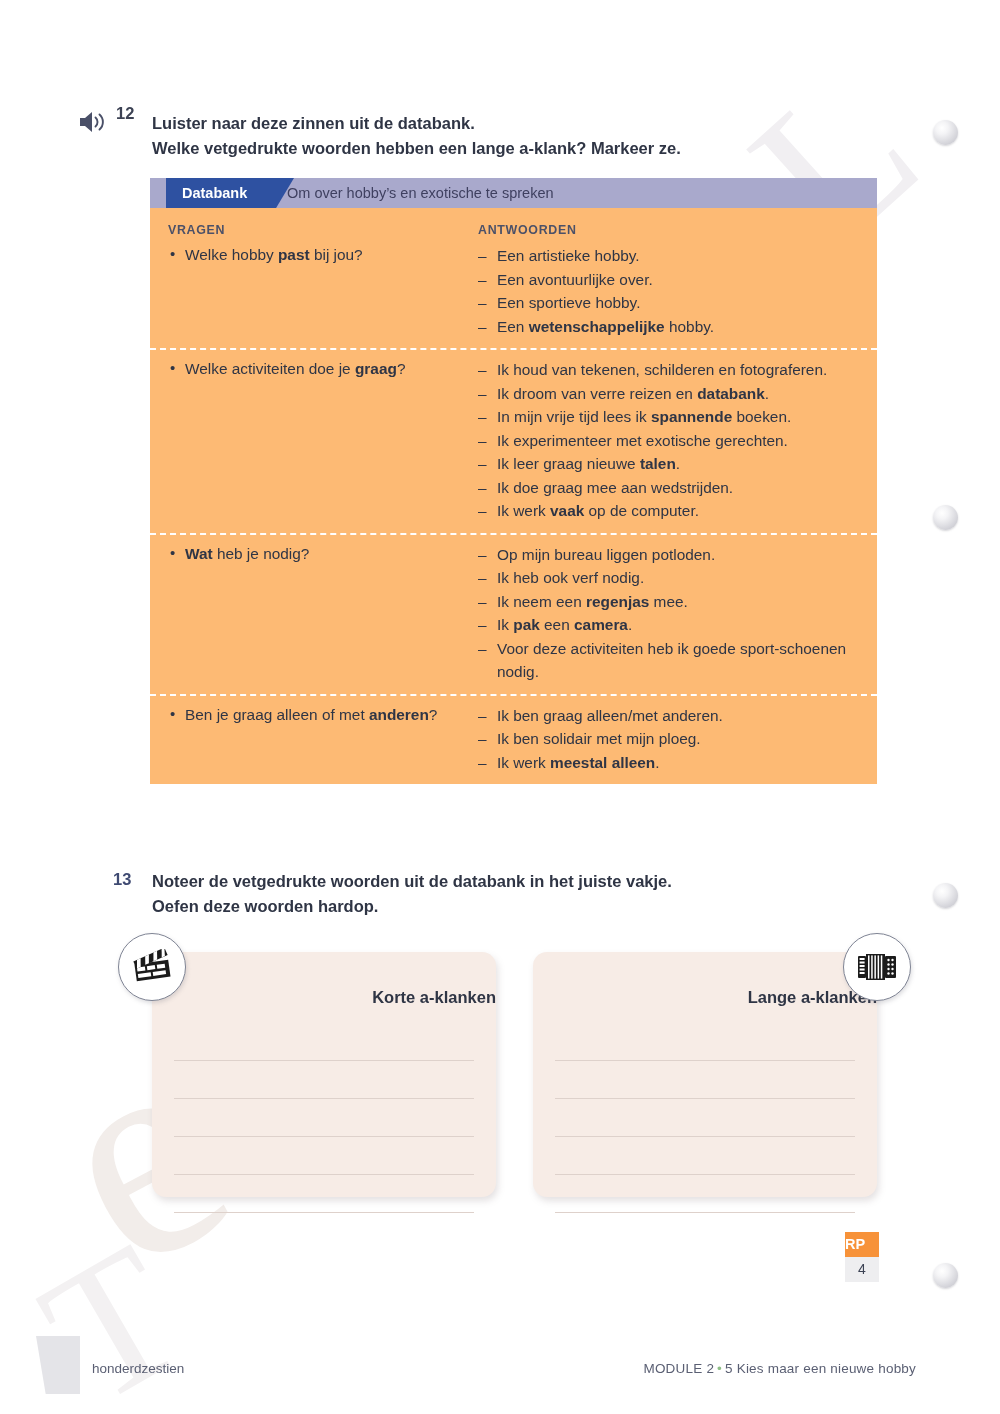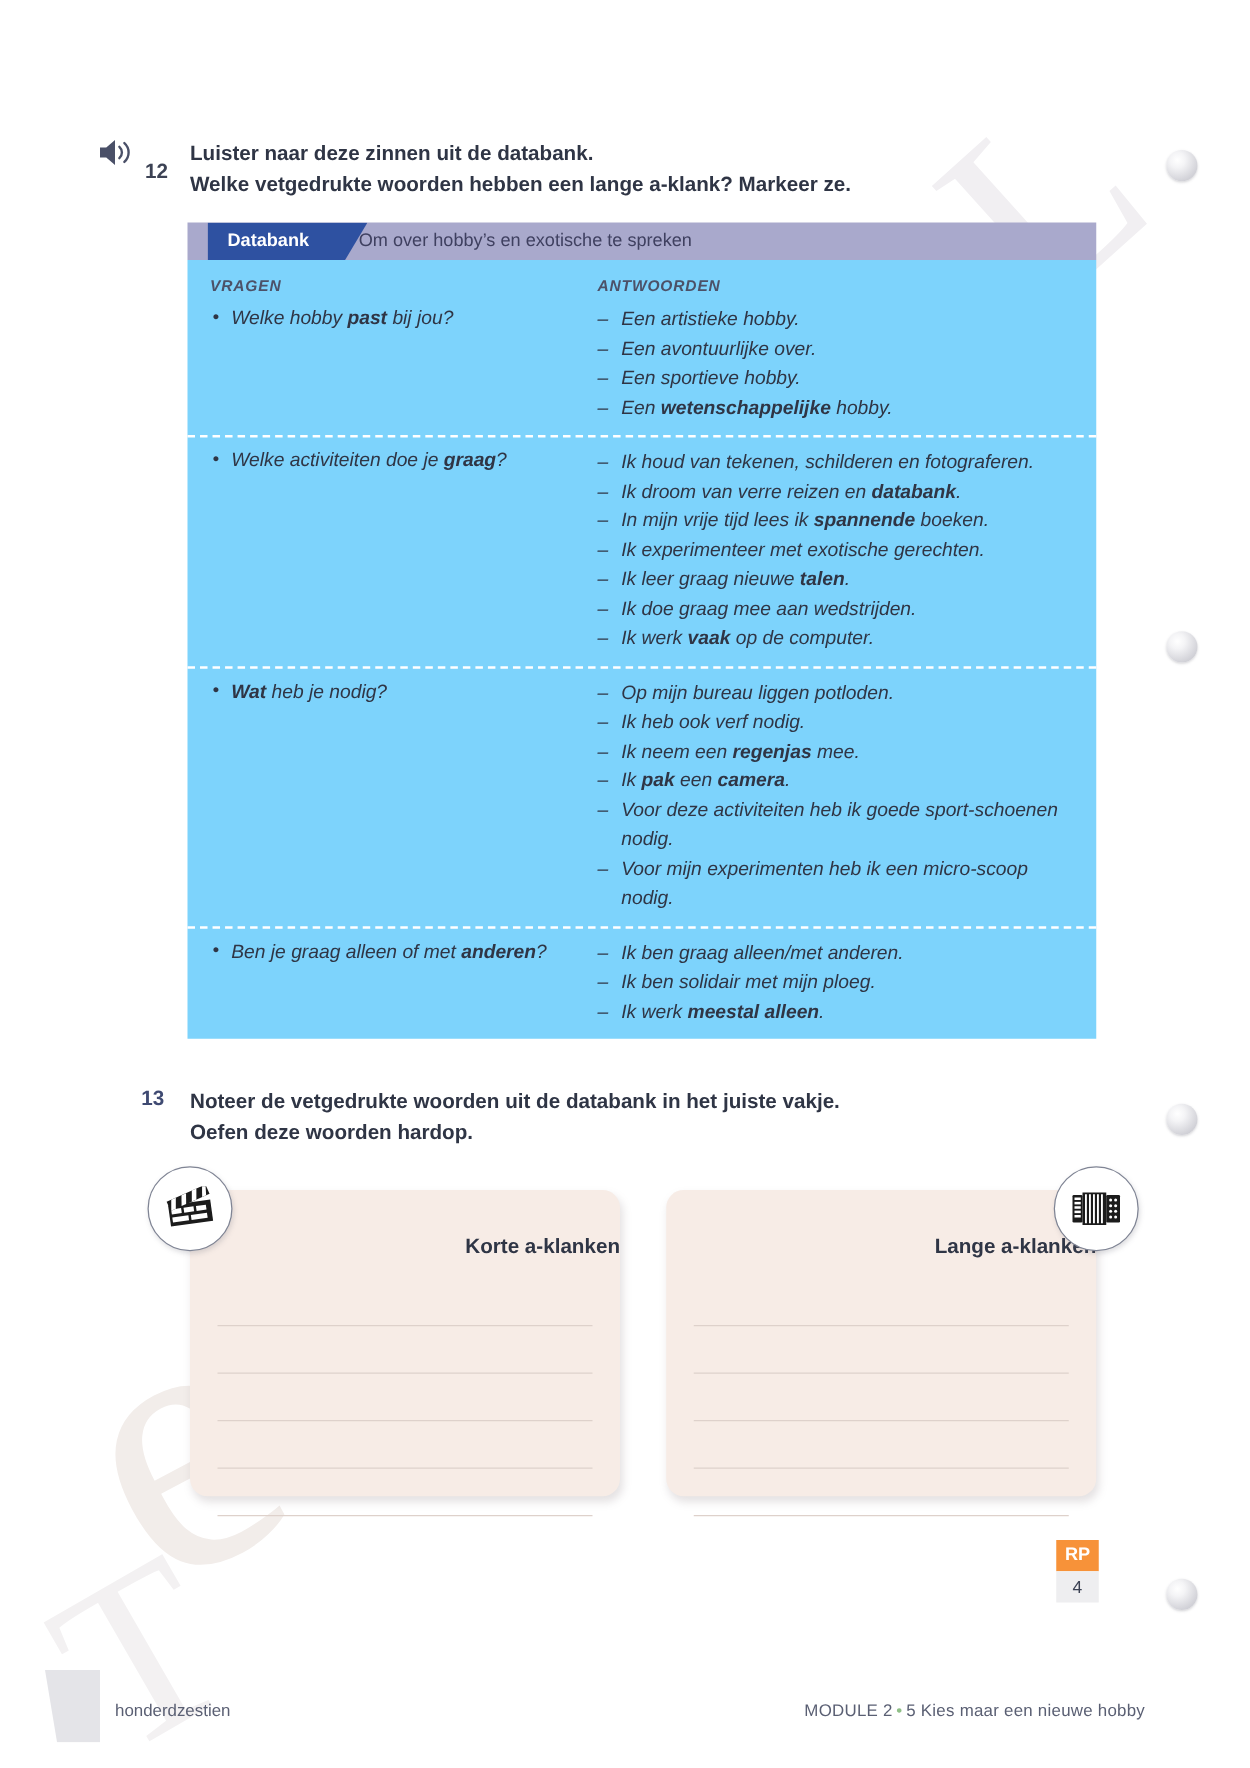--- a/index.html
+++ b/index.html
@@ -112,23 +112,22 @@
     font-weight: bold;
     font-size: 14.5px;
     margin-left: 16px;
   }
   .db-subtitle {
     margin-left: 137px;
     font-size: 14.5px;
     color: #3f4060;
   }
   .db-body {
-    background: #7dd3fc;
+    background: #fdba74;
     padding: 0;
-    font-style: italic;
   }
   .db-colhead {
     display: flex;
     padding: 12px 0 4px 0;
   }
   .db-colhead .c1 {
     width: 320px;
     padding-left: 18px;
     box-sizing: border-box;
   }
@@ -233,21 +232,20 @@
     left: 845px;
     top: 1232px;
     width: 34px;
     z-index: 3;
   }
   #rp .rp-top {
     background: #f79239;
     color: #ffffff;
     font-weight: bold;
     font-size: 14.5px;
-    text-align: center;
     padding: 4px 0 5px 0;
   }
   #rp .rp-bot {
     background: #eeeef0;
     color: #3c4254;
     font-size: 14px;
     text-align: center;
     padding: 4px 0 5px 0;
   }
   #footer-tab {
@@ -298,21 +296,21 @@
   <div class="hole" style="left:933px; top:883px;"></div>
   <div class="hole" style="left:933px; top:1263px;"></div>
 
   <div class="speaker" style="left:78px; top:111px;">
     <svg width="30" height="22" viewBox="0 0 30 22">
       <path d="M2 7 L2 15 L7 15 L14 21 L14 1 L7 7 Z" fill="#4a5068"></path>
       <path d="M17.5 6.5 A6 6 0 0 1 17.5 15.5" stroke="#4a5068" stroke-width="1.9" fill="none" stroke-linecap="round"></path>
       <path d="M21.5 3.5 A10 10 0 0 1 21.5 18.5" stroke="#4a5068" stroke-width="1.9" fill="none" stroke-linecap="round"></path>
     </svg>
   </div>
-  <div class="ex-num" style="left:116px; top:128px;">12</div>
+  <div class="ex-num" style="left:116px; top:104px;">12</div>
   <div class="ex-body" style="left:152px; top:111px; width:740px;">
     <div>Luister naar deze zinnen uit de databank.</div>
     <div>Welke vetgedrukte woorden hebben een lange a-klank? Markeer ze.</div>
   </div>
 
   <div id="databank">
     <div class="db-head">
       <div class="db-tab">
         <span>Databank</span>
       </div>
@@ -352,21 +350,20 @@
           <div class="db-row">
             <div class="q">
               <div class="q-item"><b>Wat</b> heb je nodig?</div>
             </div>
             <div class="a">
               <div class="a-item">Op mijn bureau liggen potloden.</div>
               <div class="a-item">Ik heb ook verf nodig.</div>
               <div class="a-item">Ik neem een <b>regenjas</b> mee.</div>
               <div class="a-item">Ik <b>pak</b> een <b>camera</b>.</div>
               <div class="a-item">Voor deze activiteiten heb ik goede sport-schoenen nodig.</div>
-              <div class="a-item">Voor mijn experimenten heb ik een micro-scoop nodig.</div>
             </div>
           </div>
           <div class="db-row">
             <div class="q">
               <div class="q-item">Ben je graag alleen of met <b>anderen</b>?</div>
             </div>
             <div class="a">
               <div class="a-item">Ik ben graag alleen/met anderen.</div>
               <div class="a-item">Ik ben solidair met mijn ploeg.</div>
               <div class="a-item">Ik werk <b>meestal alleen</b>.</div>

